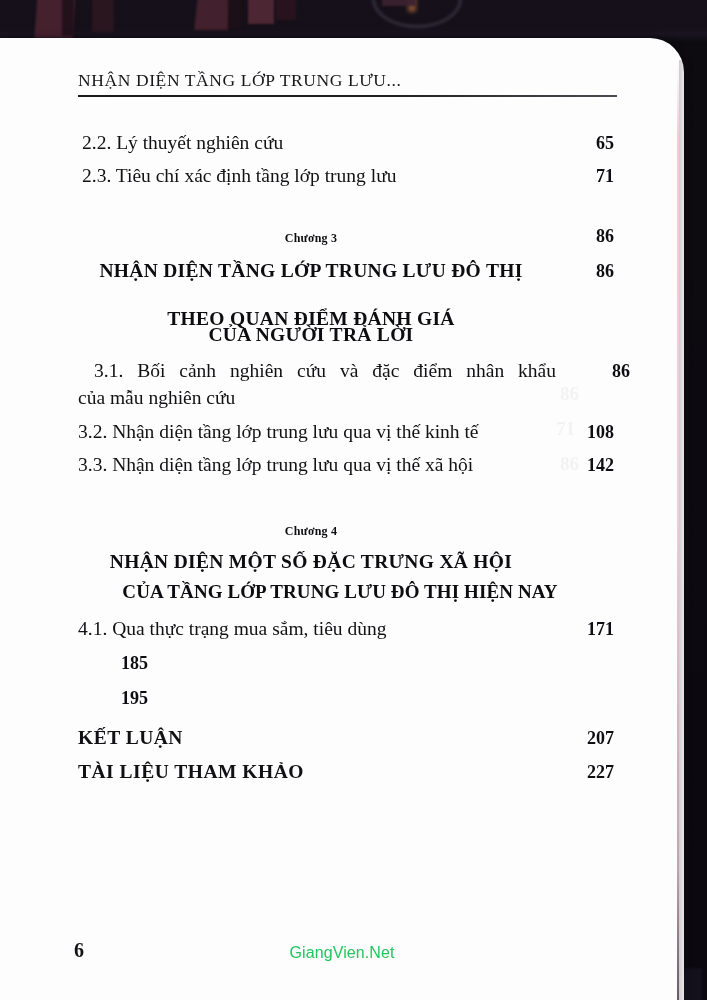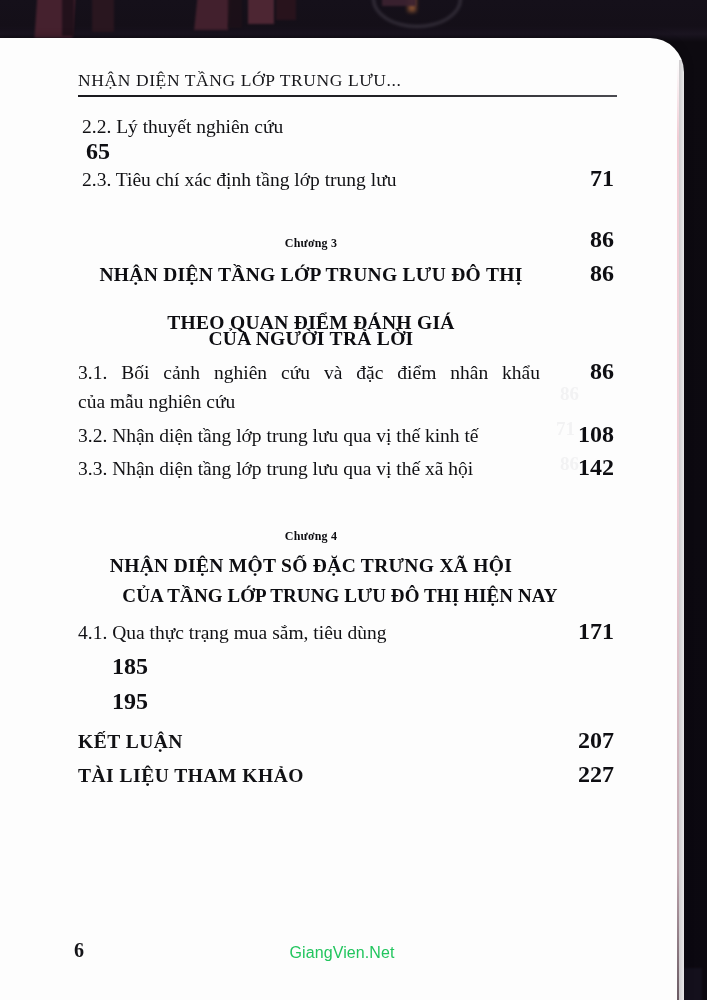--- a/index.html
+++ b/index.html
@@ -128,21 +128,21 @@
     line-height: 1.33;
   }
   .toc-label.cont {
     text-align: left;
     text-align-last: left;
     white-space: nowrap;
   }
   .toc-page {
     flex: 0 0 62px;
     text-align: right;
-    font-size: 24px;
+    font-size: 18px;
     font-weight: bold;
     color: #0e0e12;
     padding-left: 8px;
   }
   .toc-page.blank { visibility: hidden; }
 
   
   .chapter-row {
     position: absolute;
     left: 78px;
@@ -219,21 +219,21 @@
 
 <div class="ghost" style="left:560px; top:383px;">86</div>
 <div class="ghost" style="left:556px; top:418px;">71</div>
 <div class="ghost" style="left:560px; top:453px;">86</div>
 
 <div class="running-header">
   <div class="rh-text">NHẬN DIỆN TẦNG LỚP TRUNG LƯU...</div>
   <div class="rh-rule"></div>
 </div>
 
-<div class="toc-row" style="top:116px;flex-direction:column;">
+<div class="toc-row" style="top:132px;">
   <div class="toc-label" style="padding-left:4px;">2.2. Lý thuyết nghiên cứu</div>
   <div class="toc-page">65</div>
 </div>
 
 <div class="toc-row" style="top:165px;">
   <div class="toc-label" style="padding-left:4px;">2.3. Tiêu chí xác định tầng lớp trung lưu</div>
   <div class="toc-page">71</div>
 </div>
 
 <div class="chapter-row" style="top:226px;">
@@ -246,21 +246,21 @@
 </div>
 <div class="chapter-row" style="top:308px;">
   <div class="chapter-title-cell chapter-name">THEO QUAN ĐIỂM ĐÁNH GIÁ</div>
   <div class="toc-page blank">0</div>
 </div>
 <div class="chapter-row" style="top:324px;">
   <div class="chapter-title-cell chapter-name">CỦA NGƯỜI TRẢ LỜI</div>
   <div class="toc-page blank">0</div>
 </div>
 
-<div class="toc-row" style="top:358px;">
+<div class="toc-row" style="top:358px;margin-left:16px;">
   <div class="toc-label justify" style="padding-right:4px;">3.1. Bối cảnh nghiên cứu và đặc điểm nhân khẩu</div>
   <div class="toc-page">86</div>
 </div>
 <div class="toc-row" style="top:387px;">
   <div class="toc-label cont">của mẫu nghiên cứu</div>
   <div class="toc-page blank">0</div>
 </div>
 
 <div class="toc-row" style="top:421px;">
   <div class="toc-label">3.2. Nhận diện tầng lớp trung lưu qua vị thế kinh tế</div>

